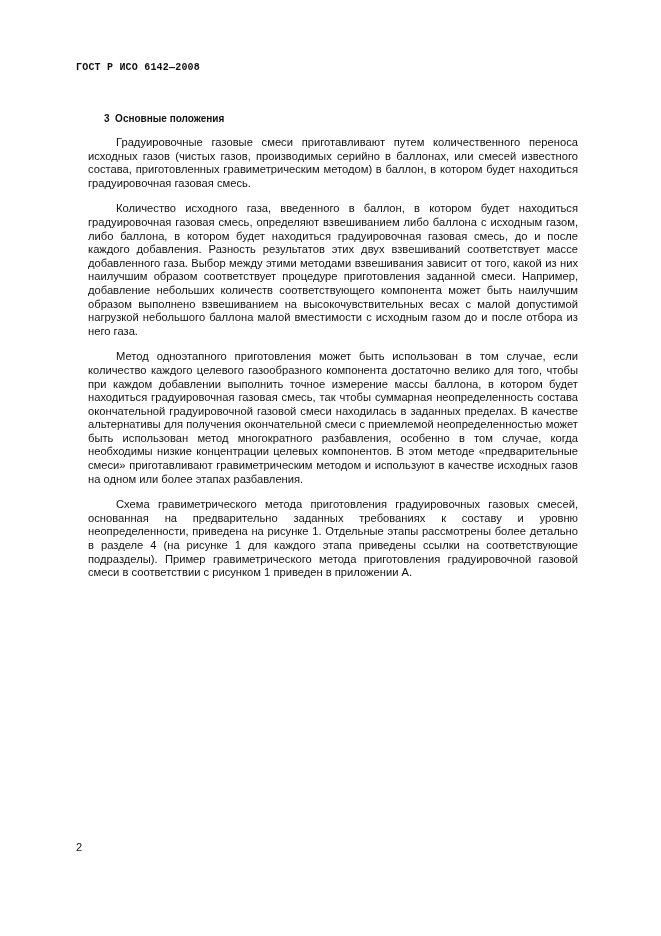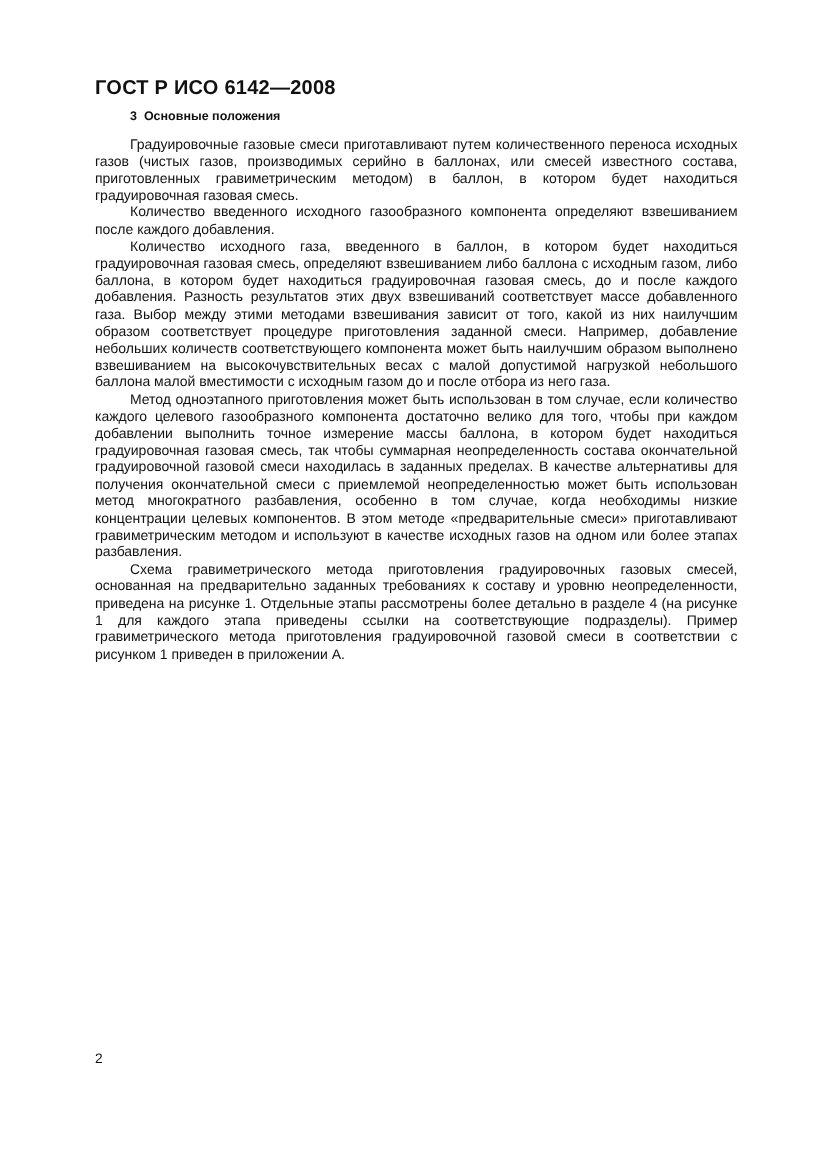--- a/index.html
+++ b/index.html
@@ -17,33 +17,34 @@
     color: #111111;
     overflow: hidden;
   }
   .content {
     position: absolute;
     left: 76px;
     top: 62px;
     width: 514px;
   }
   .doc-header {
-    font-size: 16px;
+    font-size: 10px;
     font-weight: bold;
     letter-spacing: 0.2px;
-    margin: 0 0 8px 0;
+    margin: 0 0 40px 0;
+    font-family: Liberation Mono, monospace;
   }
   .section-heading {
     font-size: 10px;
     font-weight: bold;
     white-space: pre-wrap;
     margin: 0 0 11px 28px;
   }
   .body-text p {
-    margin: 0;
+    margin: 12px;
     font-size: 11.2px;
     line-height: 13.6px;
     text-align: justify;
     text-indent: 28px;
   }
   .page-number {
     position: absolute;
     left: 76px;
     top: 841px;
     font-size: 11px;
@@ -52,20 +53,19 @@
 </style>
 </head>
 <body>
 
 <div class="page">
   <div class="content">
     <div class="doc-header">ГОСТ Р ИСО 6142—2008</div>
     <div class="section-heading">3  Основные положения</div>
     <div class="body-text">
       <p>Градуировочные газовые смеси приготавливают путем количественного переноса исходных газов (чистых газов, производимых серийно в баллонах, или смесей известного состава, приготовленных гравиметрическим методом) в баллон, в котором будет находиться градуировочная газовая смесь.</p>
-      <p>Количество введенного исходного газообразного компонента определяют взвешиванием после каждого добавления.</p>
       <p>Количество исходного газа, введенного в баллон, в котором будет находиться градуировочная газовая смесь, определяют взвешиванием либо баллона с исходным газом, либо баллона, в котором будет находиться градуировочная газовая смесь, до и после каждого добавления. Разность результатов этих двух взвешиваний соответствует массе добавленного газа. Выбор между этими методами взвешивания зависит от того, какой из них наилучшим образом соответствует процедуре приготовления заданной смеси. Например, добавление небольших количеств соответствующего компонента может быть наилучшим образом выполнено взвешиванием на высокочувствительных весах с малой допустимой нагрузкой небольшого баллона малой вместимости с исходным газом до и после отбора из него газа.</p>
       <p>Метод одноэтапного приготовления может быть использован в том случае, если количество каждого целевого газообразного компонента достаточно велико для того, чтобы при каждом добавлении выполнить точное измерение массы баллона, в котором будет находиться градуировочная газовая смесь, так чтобы суммарная неопределенность состава окончательной градуировочной газовой смеси находилась в заданных пределах. В качестве альтернативы для получения окончательной смеси с приемлемой неопределенностью может быть использован метод многократного разбавления, особенно в том случае, когда необходимы низкие концентрации целевых компонентов. В этом методе «предварительные смеси» приготавливают гравиметрическим методом и используют в качестве исходных газов на одном или более этапах разбавления.</p>
       <p>Схема гравиметрического метода приготовления градуировочных газовых смесей, основанная на предварительно заданных требованиях к составу и уровню неопределенности, приведена на рисунке 1. Отдельные этапы рассмотрены более детально в разделе 4 (на рисунке 1 для каждого этапа приведены ссылки на соответствующие подразделы). Пример гравиметрического метода приготовления градуировочной газовой смеси в соответствии с рисунком 1 приведен в приложении А.</p>
     </div>
   </div>
   <div class="page-number">2</div>
 </div>
 
 </body></html>

